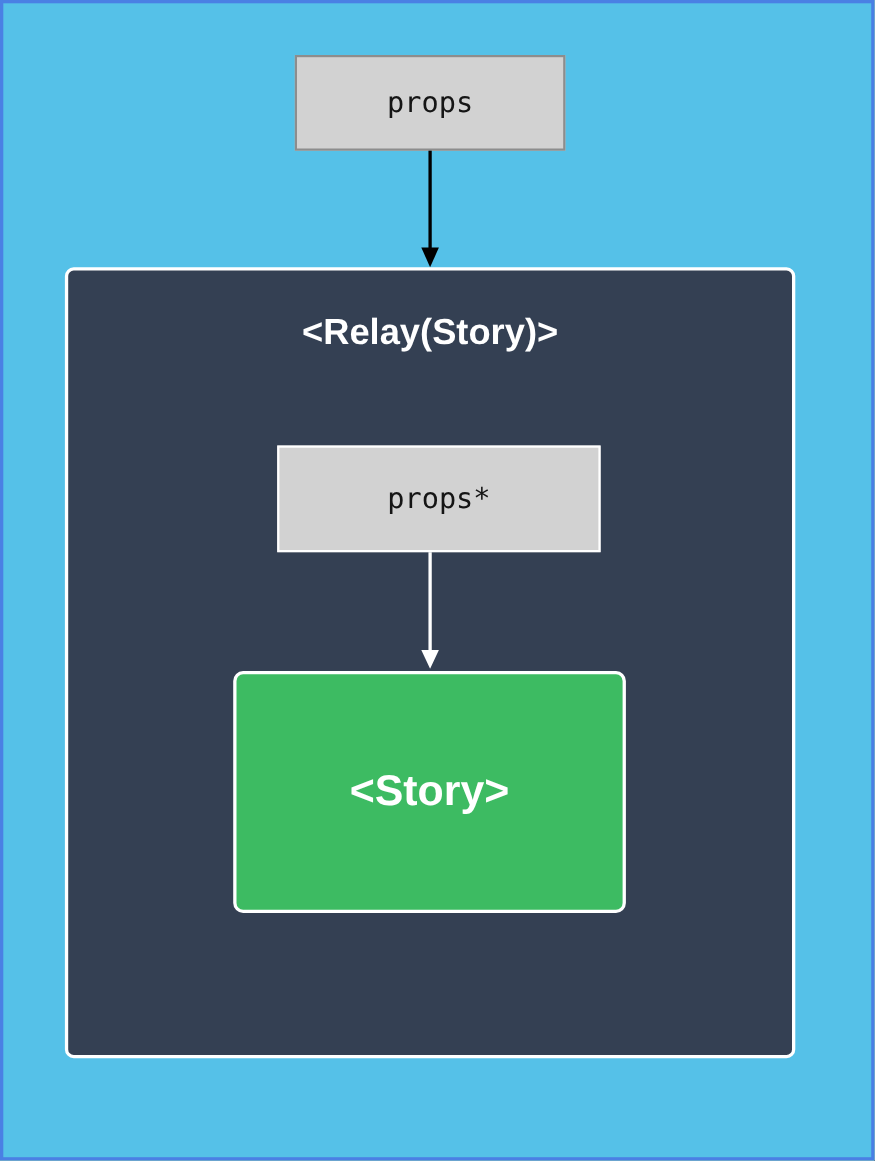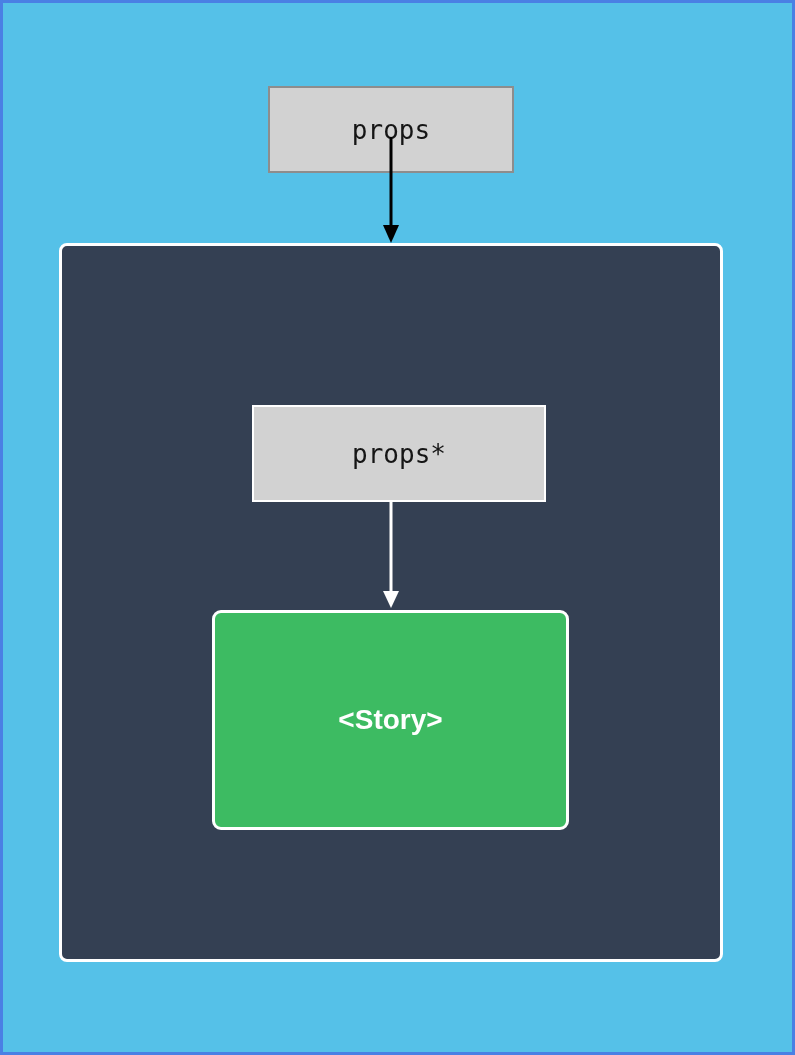--- a/index.html
+++ b/index.html
@@ -29,21 +29,20 @@
   .props-box {
     position: absolute;
     left: 268px; top: 50px;
     width: 246px; height: 87px;
     box-sizing: border-box;
     background: var(--box-fill);
     border: 2px solid var(--box-border-gray);
     display: flex;
     align-items: center;
     justify-content: center;
-    margin-top: 36px;
   }
   .mono-label {
     font-family: "DejaVu Sans Mono", monospace;
     font-size: 26px;
     color: var(--text-dark);
     letter-spacing: 0px;
   }
   
   .arrow { position: absolute; }
   .arrow-line {
@@ -110,41 +109,42 @@
     box-sizing: border-box;
     background: var(--story-fill);
     border: 3px solid var(--container-border);
     border-radius: 9px;
     display: flex;
     align-items: center;
     justify-content: center;
     z-index: 2;
   }
   .story-label {
-    font-size: 28px;
+    font-size: 39px;
     font-weight: bold;
     color: var(--text-light);
   }
 </style>
 </head>
 <body>
 
 <div class="canvas">
 
   <div class="props-box">
     <span class="mono-label">props</span>
   </div>
 
   <div class="arrow arrow-black">
     <div class="arrow-line"></div>
     <div class="arrow-head"></div>
   </div>
 
   <div class="relay-container"></div>
 
+  <div class="relay-title">&lt;Relay(Story)&gt;</div>
 
   <div class="props-star-box">
     <span class="mono-label">props*</span>
   </div>
 
   <div class="arrow arrow-white">
     <div class="arrow-line"></div>
     <div class="arrow-head"></div>
   </div>
 

